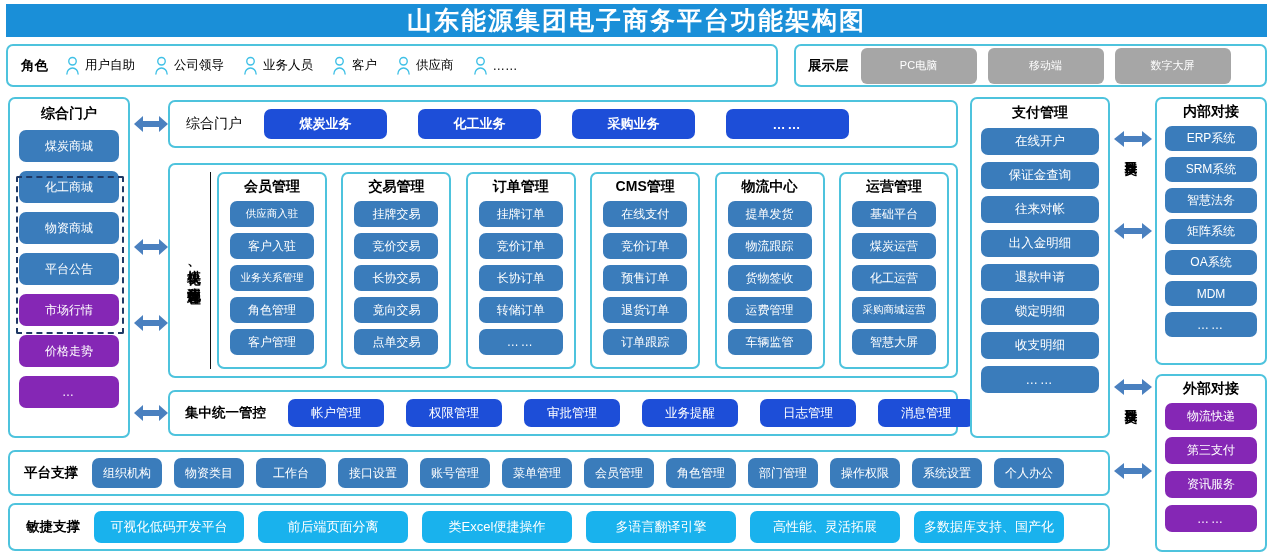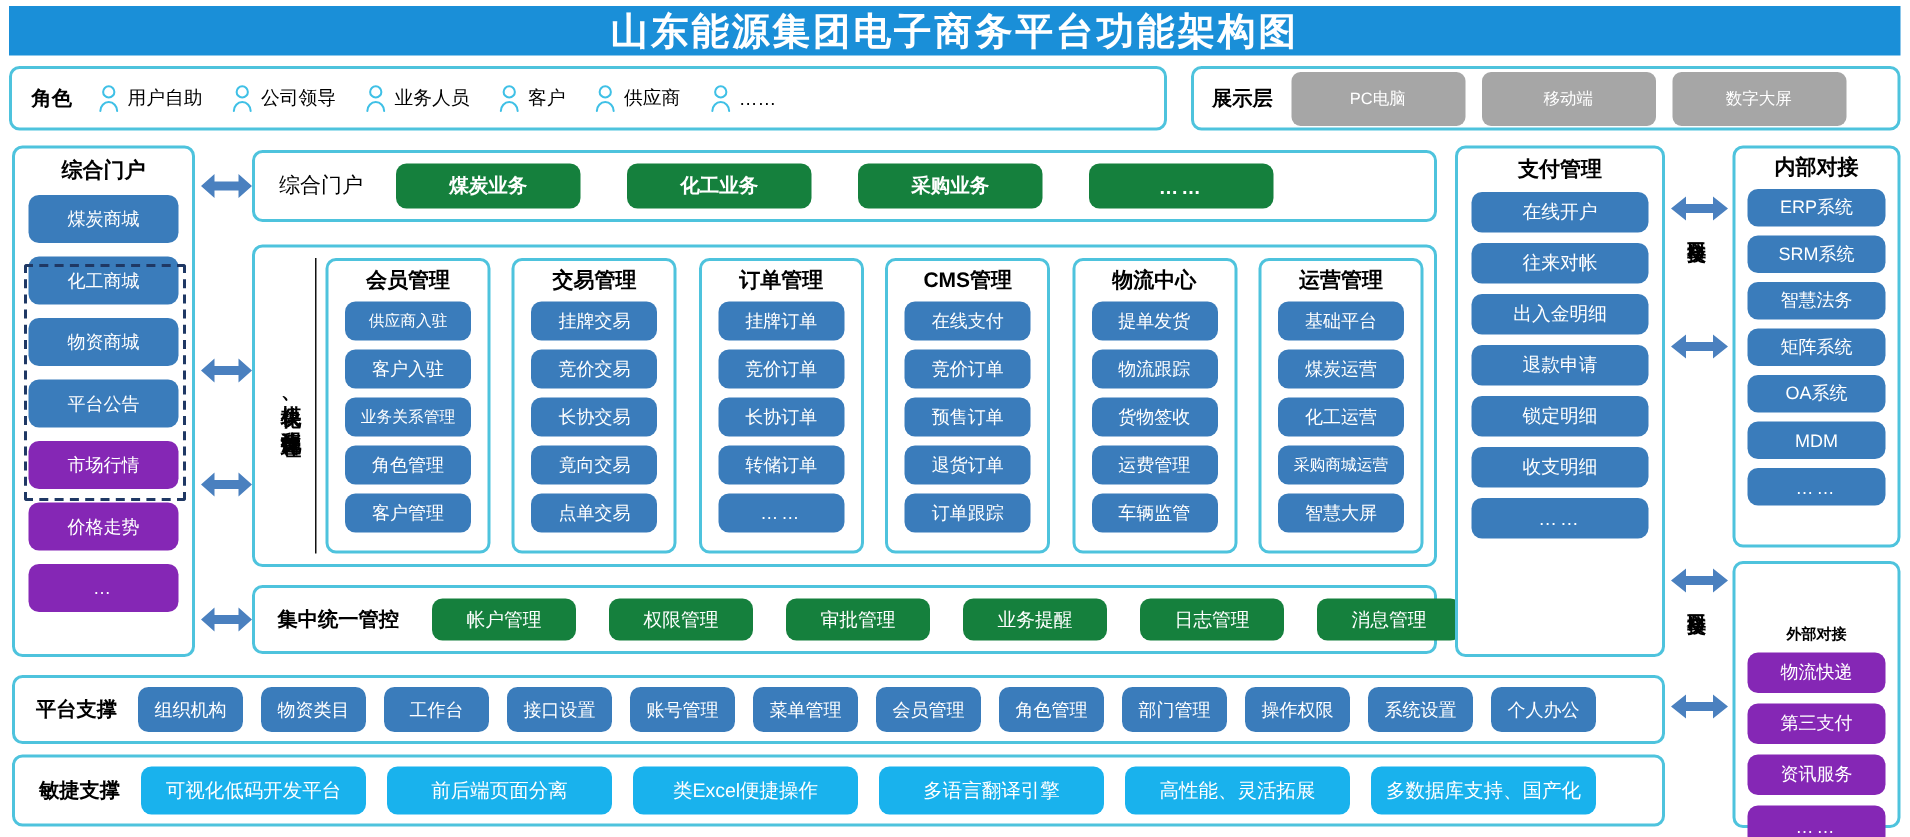--- a/index.html
+++ b/index.html
@@ -53,21 +53,21 @@
   .portal { left: 8px; top: 97px; width: 122px; height: 341px;
             display: flex; flex-direction: column; align-items: center; padding-top: 6px; }
   .portal .panel-label { font-size: 14px; margin-bottom: 7px; }
   .chip {
     color: #ffffff; font-size: 12px; border-radius: 7px;
     display: flex; align-items: center; justify-content: center;
     white-space: nowrap; text-align: center;
   }
   .chip.blue { background: #3a7cbb; }
   .chip.purple { background: #8527b5; }
-  .chip.darkblue { background: #15803d; }
+  .chip.darkblue { background: #1d4ed8; }
   .chip.cyan { background: #19b2ed; }
   .portal .chip { width: 100px; height: 32px; margin-bottom: 9px; }
   .dash-box {
     position: absolute; left: 16px; top: 176px; width: 108px; height: 158px;
     border: 2.5px dashed #1f3864; border-radius: 2px; pointer-events: none;
   }
 
   
   .arrow { position: absolute; }
   .arrow svg { display: block; }
@@ -116,21 +116,21 @@
   }
 
   
   .internal { left: 1155px; top: 97px; width: 112px; height: 268px;
               display: flex; flex-direction: column; align-items: center; padding-top: 4px; }
   .internal .panel-label { font-size: 14px; margin-bottom: 5px; }
   .internal .chip { width: 92px; height: 25px; margin-bottom: 6px; font-size: 12px; }
 
   .external { left: 1155px; top: 374px; width: 112px; height: 178px;
               display: flex; flex-direction: column; align-items: center; padding-top: 4px; }
-  .external .panel-label { font-size: 10px; margin-bottom: 5px; margin-top: 36px; }
+  .external .panel-label { font-size: 14px; margin-bottom: 5px; }
   .external .chip { width: 92px; height: 27px; margin-bottom: 7px; font-size: 12px; }
 
   
   .platform { left: 8px; top: 450px; width: 1102px; height: 46px;
               display: flex; align-items: center; padding-left: 14px; }
   .platform .panel-label { margin-right: 14px; }
   .platform .chip { width: 70px; height: 30px; margin-right: 12px; font-size: 12px; }
 
   
   .agile { left: 8px; top: 503px; width: 1102px; height: 48px;
@@ -325,20 +325,21 @@
         <div class="chip darkblue">业务提醒</div>
         <div class="chip darkblue">日志管理</div>
         <div class="chip darkblue">消息管理</div>
       </div>
   </div>
 
   <div class="panel payment">
     <span class="panel-label">支付管理</span>
     <div id="payment-list" style="display:flex;flex-direction:column;align-items:center;">
         <div class="chip blue">在线开户</div>
+        <div class="chip blue">保证金查询</div>
         <div class="chip blue">往来对帐</div>
         <div class="chip blue">出入金明细</div>
         <div class="chip blue">退款申请</div>
         <div class="chip blue">锁定明细</div>
         <div class="chip blue">收支明细</div>
         <div class="chip blue dots">……</div>
       </div>
   </div>
 
   <div class="arrow" style="left:1114px; top:130px;">

